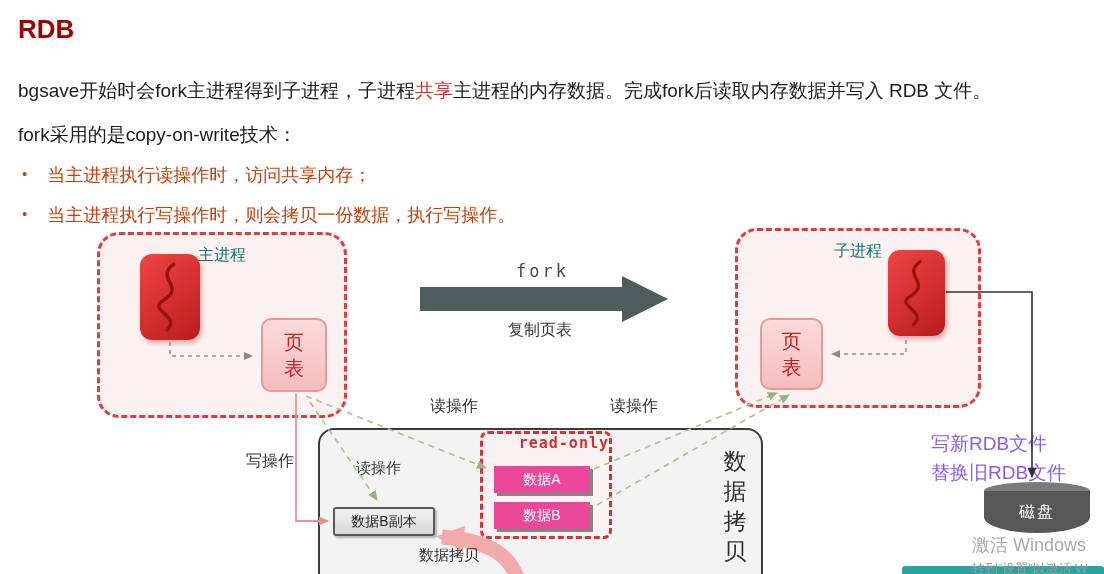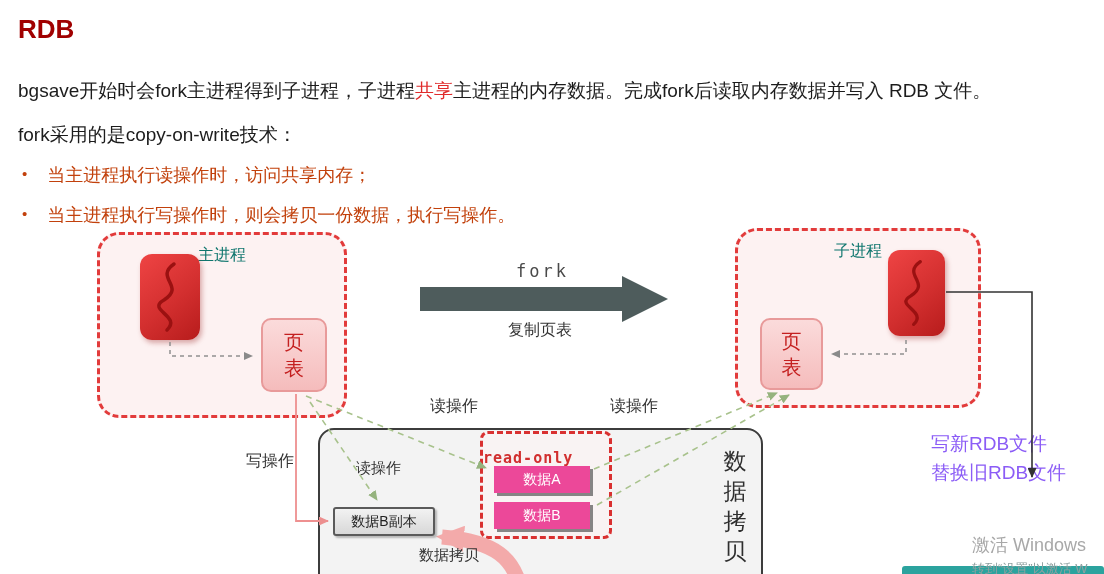--- a/index.html
+++ b/index.html
@@ -18,21 +18,21 @@
   .proc-icon svg{width:100%;height:100%}
   .pagetable{position:absolute;background:linear-gradient(180deg,#fbdbdb,#f5bcbc);border:2px solid #e89a9a;border-radius:10px;color:#c42020;font-size:20px;display:flex;align-items:center;justify-content:center;z-index:4}
   .vtxt{display:inline-block;width:1.05em;line-height:1.3;word-break:break-all;text-align:center}
 
   .fork-label{position:absolute;left:516px;top:261px;font-family:"DejaVu Sans Mono","Liberation Mono",monospace;font-size:17px;letter-spacing:3px;color:#4a4a4a;z-index:4}
   .copy-label{position:absolute;left:508px;top:320px;font-size:16px;color:#333;z-index:4}
 
   .graybox{position:absolute;left:318px;top:428px;width:445px;height:172px;background:#f3f3f3;border:2px solid #3c3c3c;border-radius:16px;z-index:2}
   .phys{position:absolute;left:723px;top:447px;font-size:23px;color:#2e2e2e;z-index:4}
   .readonly{position:absolute;left:480px;top:431px;width:132px;height:108px;border:3px dashed #d93030;border-radius:8px;background:rgba(253,242,242,.55);z-index:3}
-  .ro-label{margin-top:15px;text-align:left;font-family:"DejaVu Sans Mono","Liberation Mono",monospace;font-size:15px;font-weight:bold;color:#d12f2f;letter-spacing:1px}
+  .ro-label{margin-top:0;text-align:right;font-family:"DejaVu Sans Mono","Liberation Mono",monospace;font-size:15px;font-weight:bold;color:#d12f2f;letter-spacing:1px}
   .datablk{position:absolute;width:96px;height:27px;background:#ec4899;color:#fff;font-size:14px;display:flex;align-items:center;justify-content:center;box-shadow:3px 3px 0 rgba(40,40,40,.55);z-index:6}
   .databcopy{position:absolute;left:333px;top:507px;width:102px;height:29px;background:linear-gradient(180deg,#f2f2f2,#d8d8d8);border:2px solid #5a5a5a;border-radius:3px;color:#222;font-size:14px;display:flex;align-items:center;justify-content:center;box-shadow:2px 2px 2px rgba(0,0,0,.25);z-index:6}
   .lbl{position:absolute;font-size:16px;color:#333;z-index:6;white-space:nowrap}
 
   .rdb-text{position:absolute;left:931px;top:430px;font-size:19px;color:#8b5cf6;line-height:1.5;z-index:4}
 
   .disk{position:absolute;left:984px;top:482px;width:106px;height:52px;z-index:4}
   .disk-top{position:absolute;left:0;top:0;width:106px;height:18px;border-radius:50%;background:#7a7a7a}
   .disk-body{position:absolute;left:0;top:9px;width:106px;height:42px;background:#575757;border-radius:0 0 53px 53px / 0 0 16px 16px;color:#fff;font-size:16px;display:flex;align-items:center;justify-content:center;letter-spacing:2px}
 
@@ -94,20 +94,26 @@
   <div class="lbl" style="left:430px;top:396px">读操作</div>
   <div class="lbl" style="left:610px;top:396px">读操作</div>
   <div class="lbl" style="left:356px;top:459px;font-size:15px">读操作</div>
   <div class="lbl" style="left:246px;top:451px">写操作</div>
   <div class="lbl" style="left:419px;top:546px;font-size:15px">数据拷贝</div>
 
   <div class="rdb-text">
     <div>写新RDB文件</div>
     <div>替换旧RDB文件</div>
   </div>
+  <div class="disk">
+    <div class="disk-top"></div>
+    <div class="disk-body">
+        <span>磁盘</span>
+      </div>
+  </div>
 
   <div class="wm-act">激活 Windows</div>
   <div class="wm-sub">转到“设置”以激活 W</div>
   <div class="teal"></div>
 
   <svg class="connectors" width="1104" height="574" viewBox="0 0 1104 574">
     <defs>
       <marker id="mGray" markerUnits="userSpaceOnUse" markerWidth="9" markerHeight="8" refX="8" refY="4" orient="auto">
           <path d="M0,0 L9,4 L0,8 z" fill="#8a8a8a"></path>
         </marker>

